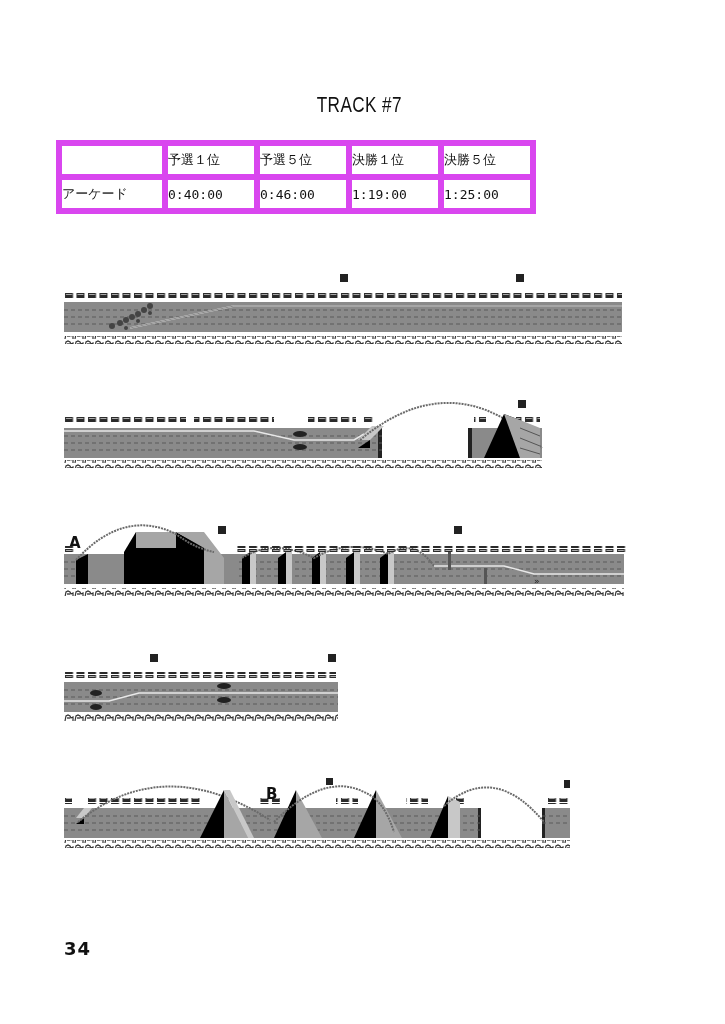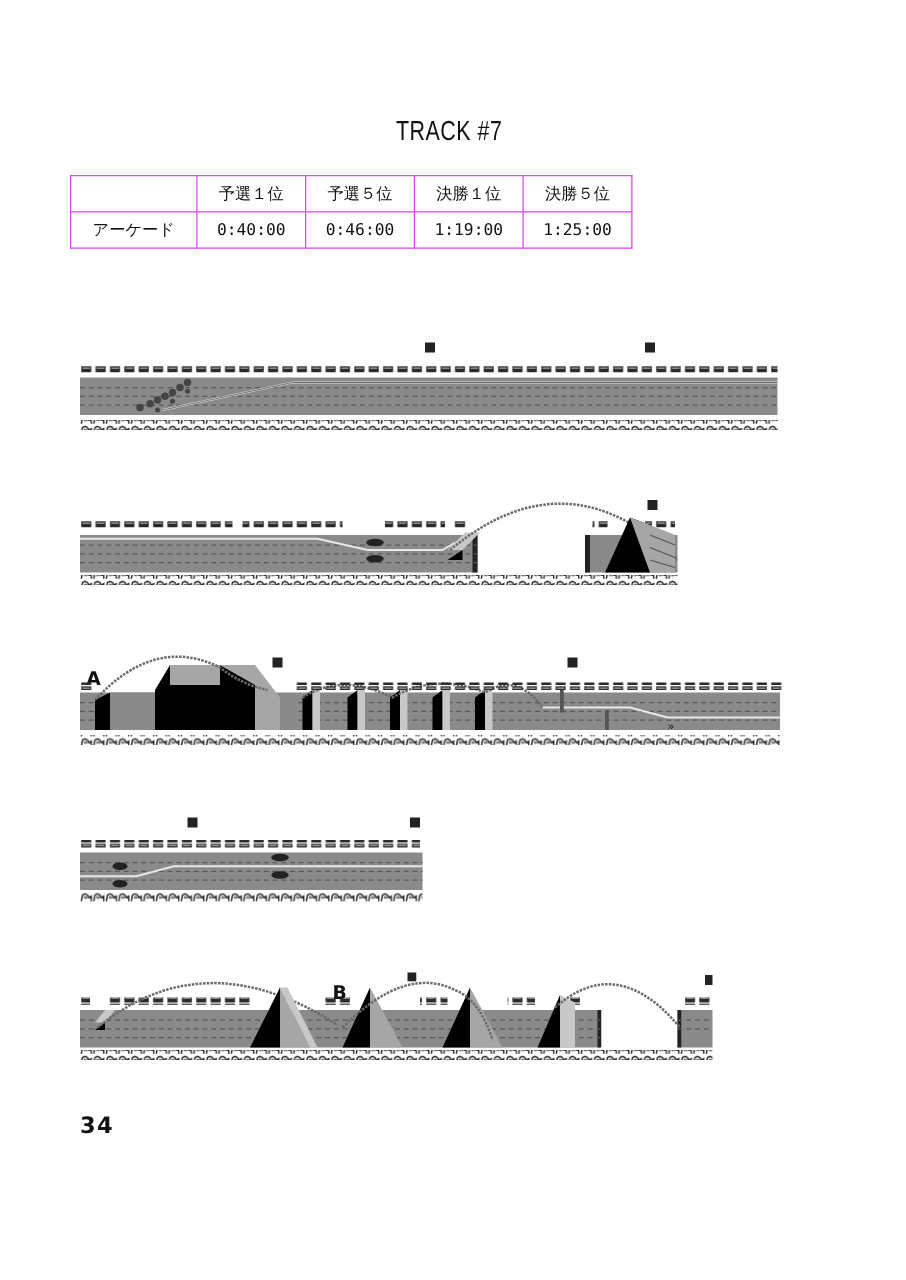--- a/index.html
+++ b/index.html
@@ -1,25 +1,25 @@
 <!DOCTYPE html>
 <html><head>
 <meta charset="utf-8">
 <style>
   html, body { margin: 0; padding: 0; background: #ffffff; }
   body { width: 725px; height: 1024px; position: relative; overflow: hidden; font-family: "DejaVu Sans", sans-serif; color: #111; }
   .title { position: absolute; left: 0; width: 725px; top: 92px; text-align: center; font-family: "Liberation Sans", sans-serif; font-size: 22px; letter-spacing: 0.5px; transform: scaleX(0.78); transform-origin: 348px 0; }
   table.times { position: absolute; left: 56px; top: 140px; border-collapse: collapse; font-family: "DejaVu Sans", sans-serif; font-size: 13px; }
-  table.times td { border: 1px solid #d946ef; text-align: center; height: 28px; padding: 0; }
+  table.times td { border: 6px solid #d946ef; height: 28px; padding: 0; }
   table.times td.c0 { width: 100px; }
   table.times td.cn { width: 86px; }
   .mono { font-family: "DejaVu Sans Mono", monospace; font-size: 13px; }
   .strip { position: absolute; }
   .strip svg { display: block; }
-  .page-number { position: absolute; left: 64px; top: 890px; font-family: "DejaVu Sans", sans-serif; font-weight: bold; font-size: 18px; letter-spacing: 1px; }
+  .page-number { position: absolute; left: 64px; top: 938px; font-family: "DejaVu Sans", sans-serif; font-weight: bold; font-size: 18px; letter-spacing: 1px; }
 </style>
 </head>
 <body>
 
 <div class="title">TRACK #7</div>
 
 <table class="times">
   <tbody>
       <tr>
     <td class="c0"></td>

